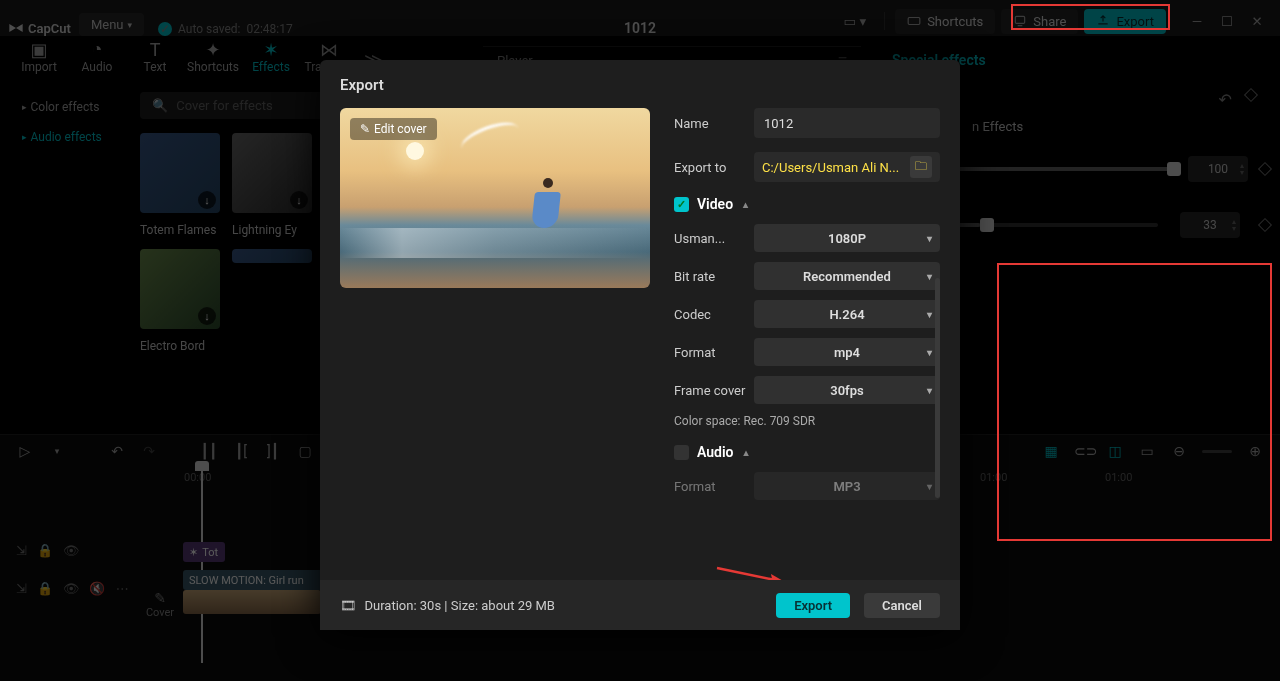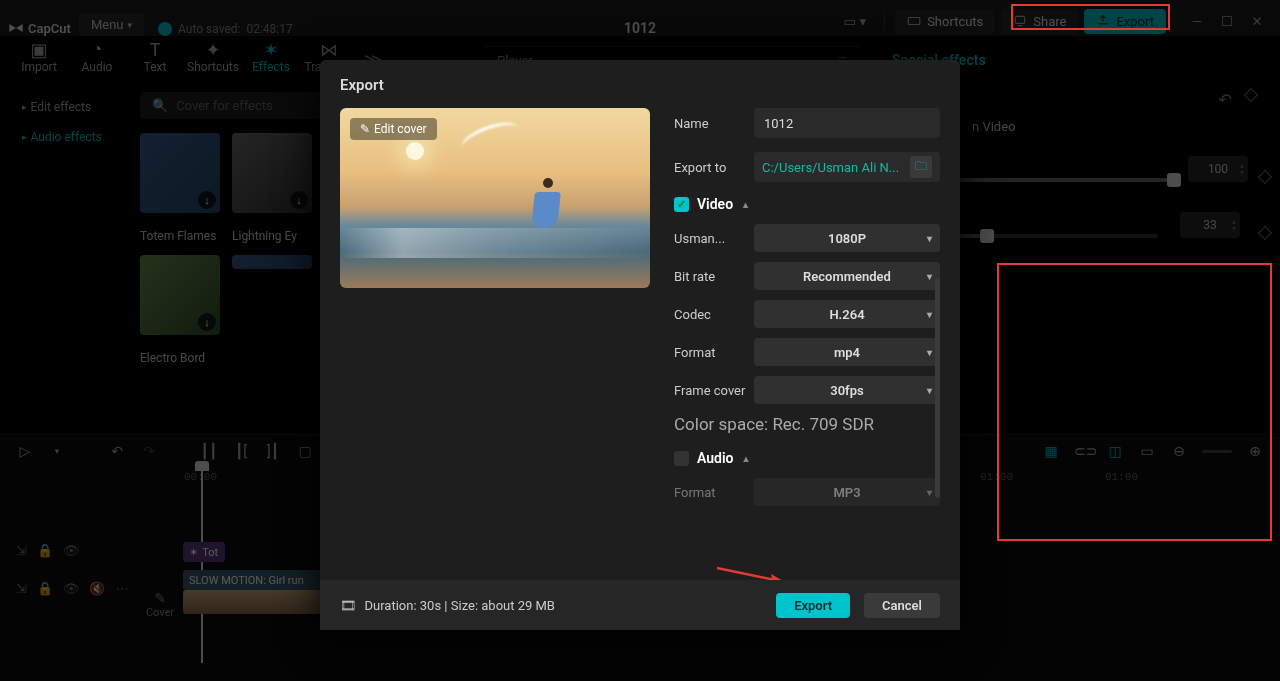--- a/index.html
+++ b/index.html
@@ -46,45 +46,45 @@
   .side-item .tri { font-size:9px; }
 
   
   .effects-main { position:absolute; top:92px; left:140px; width:330px; }
   .search-row { display:flex; align-items:center; gap:8px; padding:6px 12px; background:#1f1f1f; border-radius:4px; color:#666; font-size:13px; width:310px; margin-bottom:14px;}
   .trending-label { font-size:14px; color:#ddd; margin-bottom:10px; }
   .thumb-grid { display:flex; flex-wrap:wrap; gap:12px; width:320px;}
   .thumb { width:80px; }
   .thumb .box { width:80px; height:80px; background:linear-gradient(135deg,#5a4a8a,#3a5a8a); border-radius:4px; position:relative; overflow:hidden;}
   .thumb .dl { position:absolute; bottom:4px; right:4px; width:18px; height:18px; background:#000a; border-radius:50%; color:#fff; font-size:11px; display:flex; align-items:center; justify-content:center;}
-  .thumb .label { font-size:12px; color:#ccc; margin-top:16px; white-space:nowrap; overflow:hidden; text-overflow:ellipsis;}
+  .thumb .label { font-size:12px; color:#ccc; margin-top:10px; white-space:nowrap; overflow:hidden; text-overflow:ellipsis;}
   .thumb.t1 .box{ background:linear-gradient(135deg,#3a5a8a,#274868);} 
   .thumb.t2 .box{ background:linear-gradient(135deg,#6b6b6b,#2e2e2e);} 
   .thumb.t3 .box{ background:linear-gradient(135deg,#b05a8a,#6f2a5a);} 
   .thumb.t4 .box{ background:linear-gradient(135deg,#6f8f4f,#2e4e2e);} 
 
   
   .sfx-panel { position:absolute; top:90px; left:878px; width:392px; }
   .sfx-toolbar { display:flex; justify-content:flex-end; gap:14px; padding:0 14px 10px 0; color:#888;}
-  .sfx-row { display:flex; align-items:flex-end; padding:6px 0; }
+  .sfx-row { display:flex; align-items:center; padding:6px 0; }
   .slider { flex:1; height:4px; background:#333; border-radius:2px; margin:0 14px; position:relative;}
   .slider .track { position:absolute; left:0; top:0; bottom:0; background:#666; border-radius:2px;}
   .slider .knob { position:absolute; top:-5px; width:14px; height:14px; background:#ddd; border-radius:3px;}
   .num-box { width:60px; height:26px; background:#262626; border-radius:4px; display:flex; align-items:center; justify-content:center; color:#ccc; font-size:12px; position:relative;}
   .num-box .spin { position:absolute; right:4px; color:#666; font-size:8px; line-height:7px;}
   .diamond { width:10px; height:10px; border:1px solid #777; transform:rotate(45deg); margin-left:12px;}
 
   
   .timeline { position:absolute; top:434px; left:0; right:0; bottom:0; background:#0d0d0d; border-top:1px solid #222;}
   .tl-toolbar { height:32px; display:flex; align-items:center; padding:0 16px; gap:14px; color:#aaa; font-size:14px;}
   .tl-toolbar .spacer { flex:1; }
   .tl-icon { width:18px; text-align:center; }
   .tl-icon.active { color:#00c4cc;}
   .ruler { position:relative; height:24px; margin-left:180px; color:#666; font-size:11px;}
-  .ruler span { position:absolute; top:4px;font-family:Liberation Mono, monospace;}
+  .ruler span { position:absolute; top:4px;}
   .playhead { position:absolute; left:201px; top:463px; width:2px; height:200px; background:#ddd;}
   .playhead::before { content:""; position:absolute; top:-2px; left:-6px; width:14px; height:10px; background:#ddd; border-radius:3px 3px 0 0;}
   .track-row { display:flex; align-items:center; height:38px; padding-left:16px; gap:10px;}
   .track-ctrl { display:flex; gap:10px; width:140px; color:#777; font-size:13px;}
   .clip { position:absolute; left:183px; height:20px; background:#6a4a8a; border-radius:3px; padding:0 6px; font-size:11px; color:#fff; display:flex; align-items:center; gap:4px; overflow:hidden;}
   .clip.fx { top:542px; width:42px; background:#5a3a7a;}
   .clip.vid { top:570px; width:140px; background:#3a5a6a;}
   .frames-strip { position:absolute; top:590px; left:183px; width:138px; height:24px; display:flex; border-radius:3px; overflow:hidden;}
   .frames-strip div { flex:1; background:linear-gradient(#c9a878,#8a6a4a);}
   .cover-btn { position:absolute; top:590px; left:140px; width:40px; text-align:center; color:#888; font-size:11px;}
@@ -100,33 +100,33 @@
   .person { position:absolute; top:56px; left:185px; width:40px; height:90px; }
   .person .dress { position:absolute; top:28px; left:8px; width:26px; height:36px; background:#5a8ac8; border-radius:4px 4px 14px 14px; transform:skewX(-6deg);}
   .person .head { position:absolute; top:14px; left:18px; width:10px; height:10px; background:#3a2a20; border-radius:50%;}
   .foam { position:absolute; bottom:30px; left:0; right:0; height:30px; background:linear-gradient(to right, transparent, #fff6 20%, #fff3 50%, transparent);}
   .streak { position:absolute; top:18px; left:120px; width:60px; height:24px; border-top:3px solid #fff; border-radius:50% 50% 0 0; transform:rotate(-20deg); filter:blur(1px);}
 
   .form-col { flex:1; }
   .form-row { display:flex; align-items:center; margin-bottom:14px; }
   .form-row .lbl { width:80px; font-size:13px; color:#ccc; }
   .text-input { flex:1; height:30px; background:#2a2a2a; border:none; border-radius:4px; padding:0 10px; color:#ddd; font-size:13px;}
-  .path-box { flex:1; height:30px; background:#2a2a2a; border-radius:4px; padding:0 8px; color:#14b8a6; font-size:13px; display:flex; align-items:center; justify-content:space-between; gap:8px;}
+  .path-box { flex:1; height:30px; background:#2a2a2a; border-radius:4px; padding:0 8px; color:#fde047; font-size:13px; display:flex; align-items:center; justify-content:space-between; gap:8px;}
   .path-box .folder { width:22px; height:22px; background:#3a3a3a; border-radius:3px; display:flex; align-items:center; justify-content:center; font-size:12px;}
 
   .section-hdr { display:flex; align-items:center; gap:8px; font-size:14px; font-weight:600; color:#fff; margin:10px 0 12px;}
   .chk { width:15px; height:15px; background:#00c4cc; border-radius:3px; display:flex; align-items:center; justify-content:center; color:#072; font-size:11px; font-weight:bold;}
   .chk.off { background:#333; color:transparent;}
   .caret-s { font-size:10px; color:#888; margin-left:2px;}
 
   .sel-row { display:flex; align-items:center; margin-bottom:10px;}
   .sel-row .slbl { width:80px; font-size:13px; color:#ccc; white-space:nowrap; overflow:hidden; text-overflow:ellipsis;}
   .select { flex:1; height:28px; background:#303030; border-radius:4px; display:flex; align-items:center; justify-content:center; position:relative; color:#ddd; font-size:13px; font-weight:600;}
   .select .chev { position:absolute; right:8px; color:#aaa; font-size:10px;}
-  .colorspace { font-size:17px; color:#aaa; margin-top:6px;}
+  .colorspace { font-size:12px; color:#aaa; margin-top:6px;}
 
   .red-box-video { position:absolute; border:2px solid #e53935; pointer-events:none; }
   #rb-video { top:203px; left:677px; width:275px; height:278px; }
 
   .scroll-track { position:absolute; top:218px; right:20px; width:5px; height:226px; background:#0000;}
   .scroll-thumb { width:5px; height:220px; background:#3a3a3a; border-radius:3px;}
 
   .modal-footer { position:absolute; left:0; right:0; bottom:0; height:50px; background:#262626; display:flex; align-items:center; padding:0 20px;}
   .duration { display:flex; align-items:center; gap:8px; font-size:13px; color:#ccc;}
   .ftr-right { margin-left:auto; display:flex; gap:14px; align-items:center;}
@@ -221,21 +221,21 @@
   <div class="player-header">
     <span>Player</span>
     <span class="menu-ico">≡</span>
   </div>
 
   <div class="sfx-header">Special effects</div>
 
   <div class="sidebar">
     <div class="side-item">
         <span class="tri">▸</span>
-        <span>Edit effects</span>
+        <span>Color effects</span>
       </div>
     <div class="side-item active">
         <span class="tri">▸</span>
         <span>Audio effects</span>
       </div>
   </div>
 
   <div class="effects-main">
     <div class="search-row">
       <span>🔍</span>
@@ -273,21 +273,21 @@
           <div class="box" style="height:14px;"></div>
         </div>
     </div>
   </div>
 
   <div class="sfx-panel">
     <div class="sfx-toolbar">
       <span>↶</span>
       <span class="diamond" style="margin:0;"></span>
     </div>
-    <div style="padding-left:94px; font-size:13px; color:#ccc; margin-bottom:16px;">n Video</div>
+    <div style="padding-left:94px; font-size:13px; color:#ccc; margin-bottom:16px;">n Effects</div>
     <div class="sfx-row">
       <div class="slider">
           <div class="track" style="width:100%;"></div>
           <div class="knob" style="left:calc(100% - 7px);"></div>
         </div>
       <div class="num-box">
           <span>100</span>
           <div class="spin">▴<br>▾</div>
         </div>
       <div class="diamond"></div>

